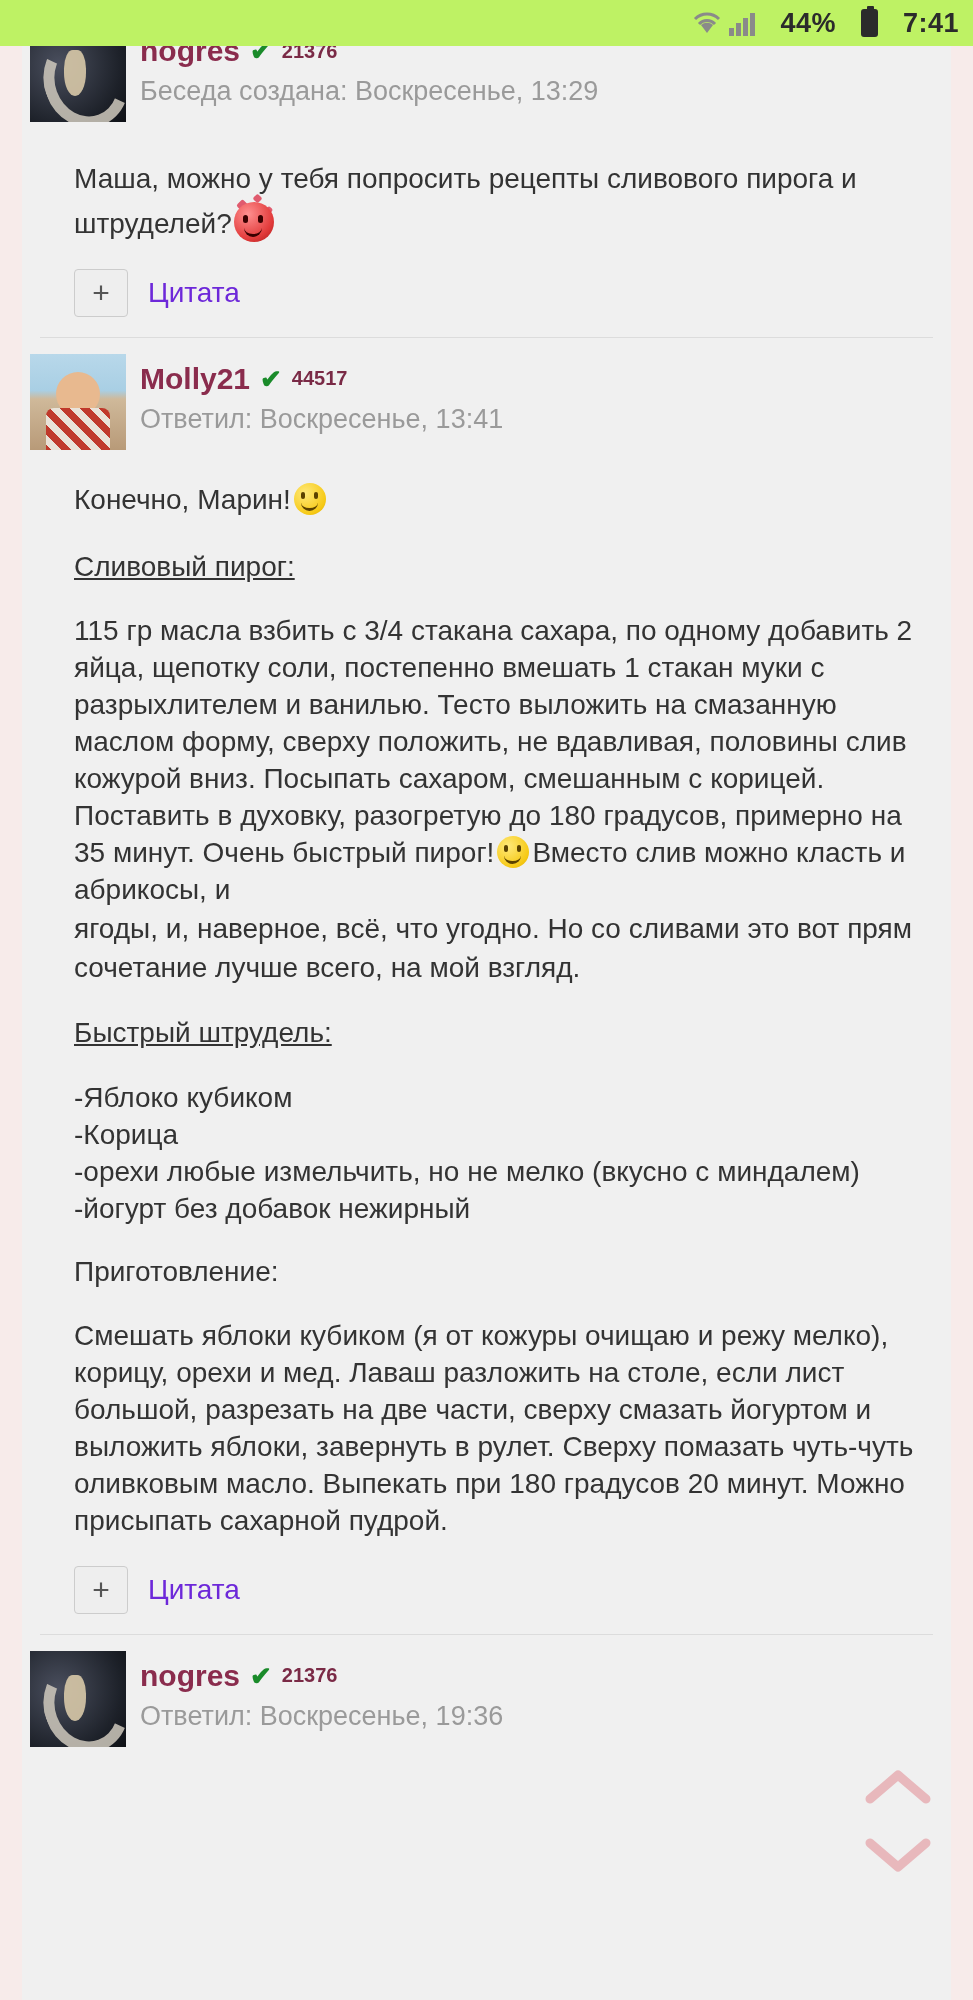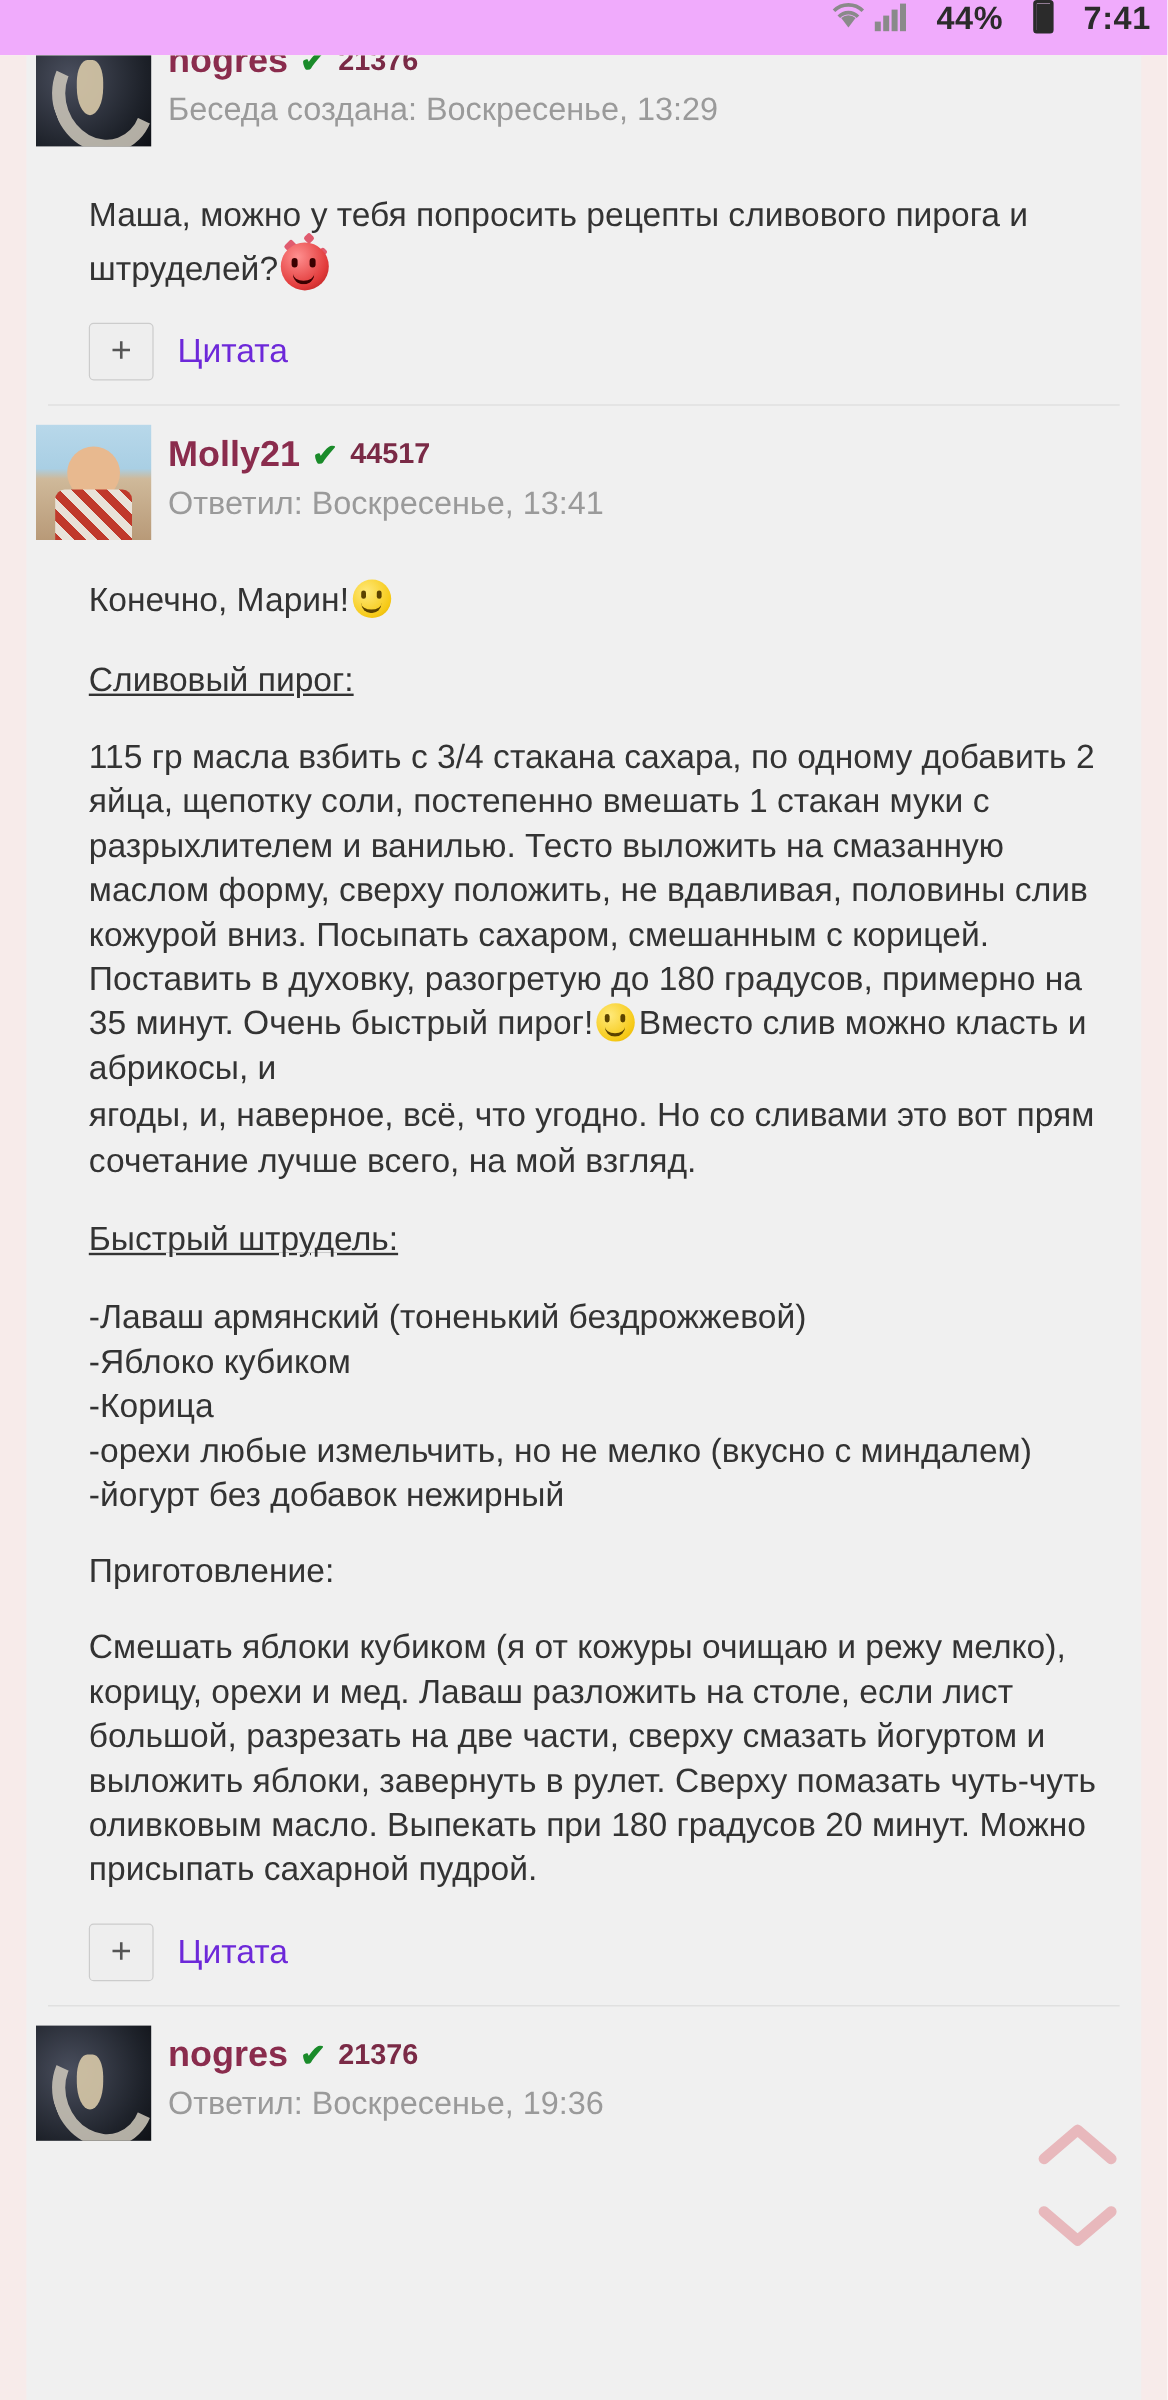--- a/index.html
+++ b/index.html
@@ -7,23 +7,23 @@
     width: 973px;
     height: 2000px;
     background: #ffffff;
     font-family: "Liberation Sans", sans-serif;
     overflow: hidden;
   }
 
   
   .statusbar {
     height: 46px;
-    background: #f0abfc;
-    display: flex;
-    align-items: flex-start;
+    background: #bef264;
+    display: flex;
+    align-items: center;
     justify-content: flex-end;
     padding-right: 14px;
     gap: 25px;
   }
   .statusbar .icons { display: flex; align-items: center; gap: 7px; }
   .sb-text {
     font-size: 27px;
     font-weight: bold;
     color: #2b2b2b;
     letter-spacing: 0.5px;
@@ -126,21 +126,21 @@
     font-weight: bold;
     color: #8a2c4d;
   }
   .check {
     color: #1a8b2a;
     font-size: 26px;
     font-weight: bold;
     line-height: 1;
   }
   .userid {
-    font-size: 24px;
+    font-size: 20px;
     color: #7a2a46;
     font-weight: bold;
   }
   .timestamp {
     font-size: 27px;
     color: #9a9a9a;
     margin-top: 8px;
   }
 
   .post-body {
@@ -336,21 +336,20 @@
         <div class="spacer-line"></div>
         <p class="tight" style="line-height:1.32;">
           <span>115 гр масла взбить с 3/4 стакана сахара, по одному добавить 2 яйца, щепотку соли, постепенно вмешать 1 стакан муки с разрыхлителем и ванилью. Тесто выложить на смазанную маслом форму, сверху положить, не вдавливая, половины слив кожурой вниз. Посыпать сахаром, смешанным с корицей. Поставить в духовку, разогретую до 180 градусов, примерно на 35 минут.  Очень быстрый пирог!</span><span class="emoji-smile"></span><span>Вместо слив можно класть и абрикосы, и</span>
         </p>
         <p style="line-height:1.40;">ягоды, и, наверное, всё, что угодно. Но со сливами это вот прям сочетание лучше всего, на мой взгляд.</p>
         <div class="spacer-line"></div>
         <p>
           <span class="underline-head">Быстрый штрудель: </span>
         </p>
         <div class="spacer-line"></div>
-        <p style="line-height:1.32;">-Лаваш армянский (тоненький бездрожжевой)</p>
         <p style="line-height:1.32;">-Яблоко кубиком</p>
         <p style="line-height:1.32;">-Корица</p>
         <p style="line-height:1.32;">-орехи любые измельчить, но не мелко (вкусно с миндалем)</p>
         <p style="line-height:1.32;">-йогурт без добавок нежирный</p>
         <div class="spacer-line"></div>
         <p style="line-height:1.32;">Приготовление:</p>
         <p style="line-height:1.32;margin-top:27px;">Смешать яблоки кубиком (я от кожуры очищаю и режу мелко), корицу, орехи и мед. Лаваш разложить на столе, если лист большой, разрезать на две части, сверху смазать йогуртом и выложить яблоки, завернуть в рулет. Сверху помазать чуть-чуть оливковым масло. Выпекать при 180 градусов 20 минут. Можно присыпать сахарной пудрой.</p>
       </div>
 
       <div class="quote-row" style="padding-top:26px;">

